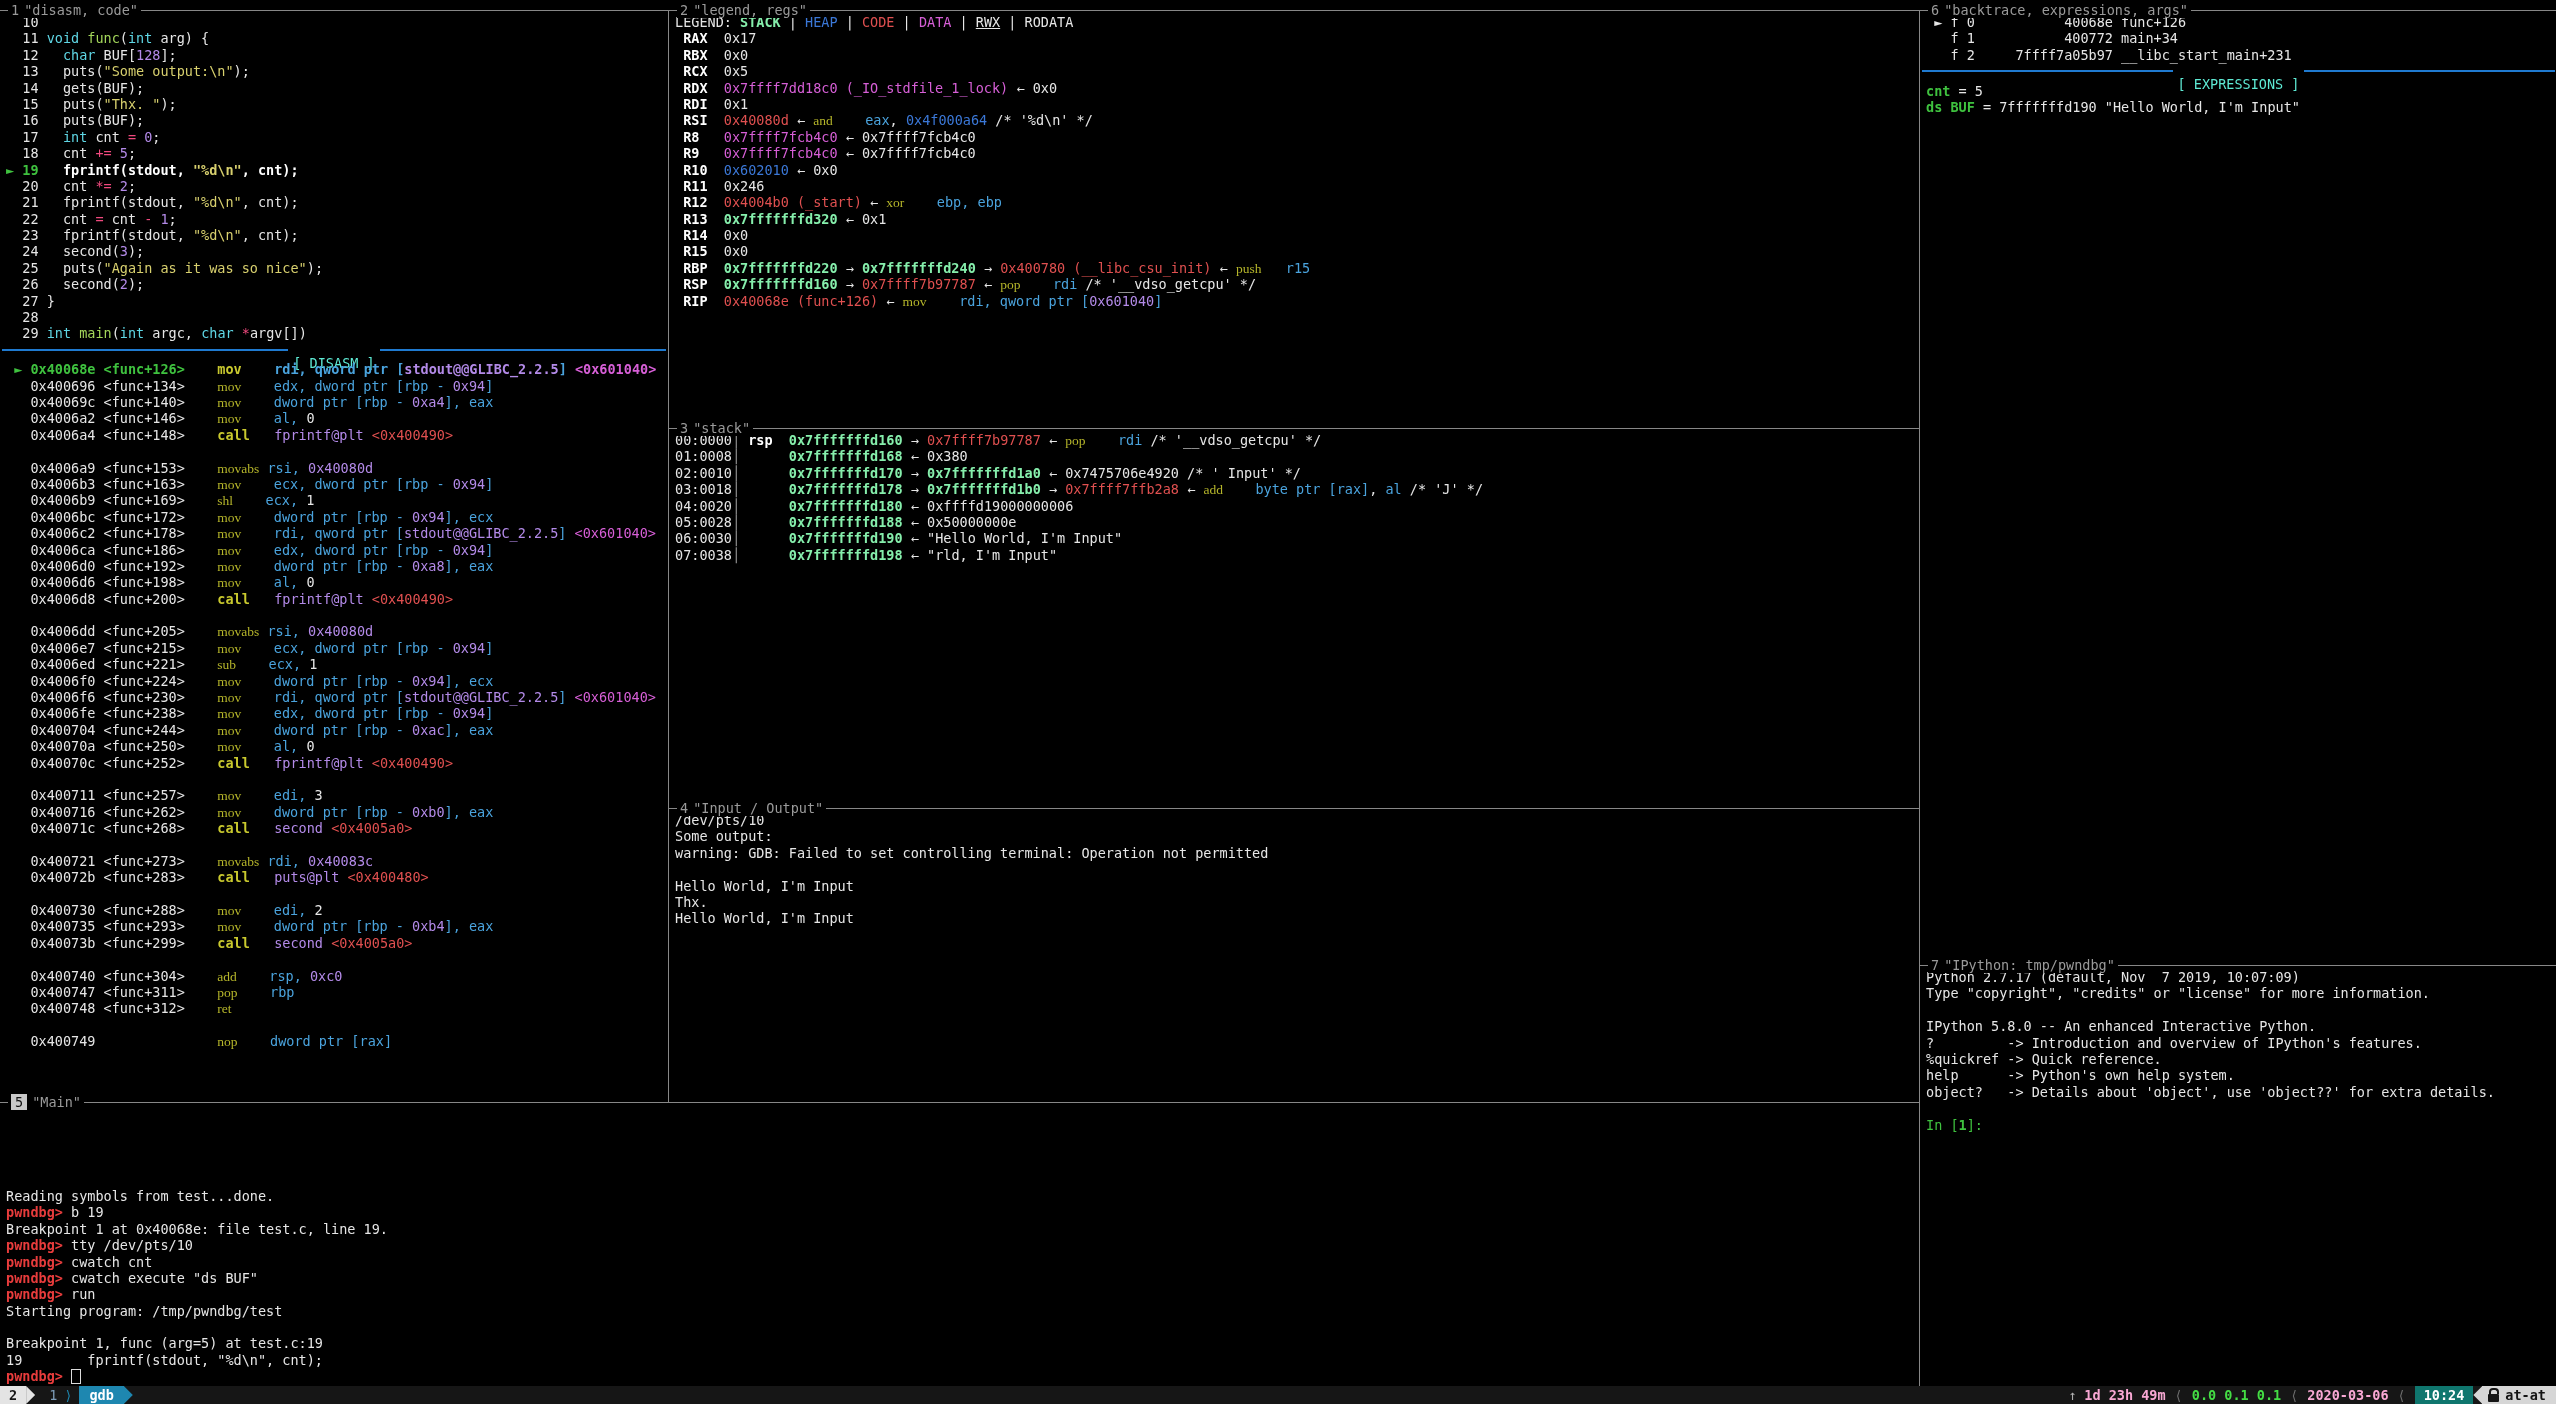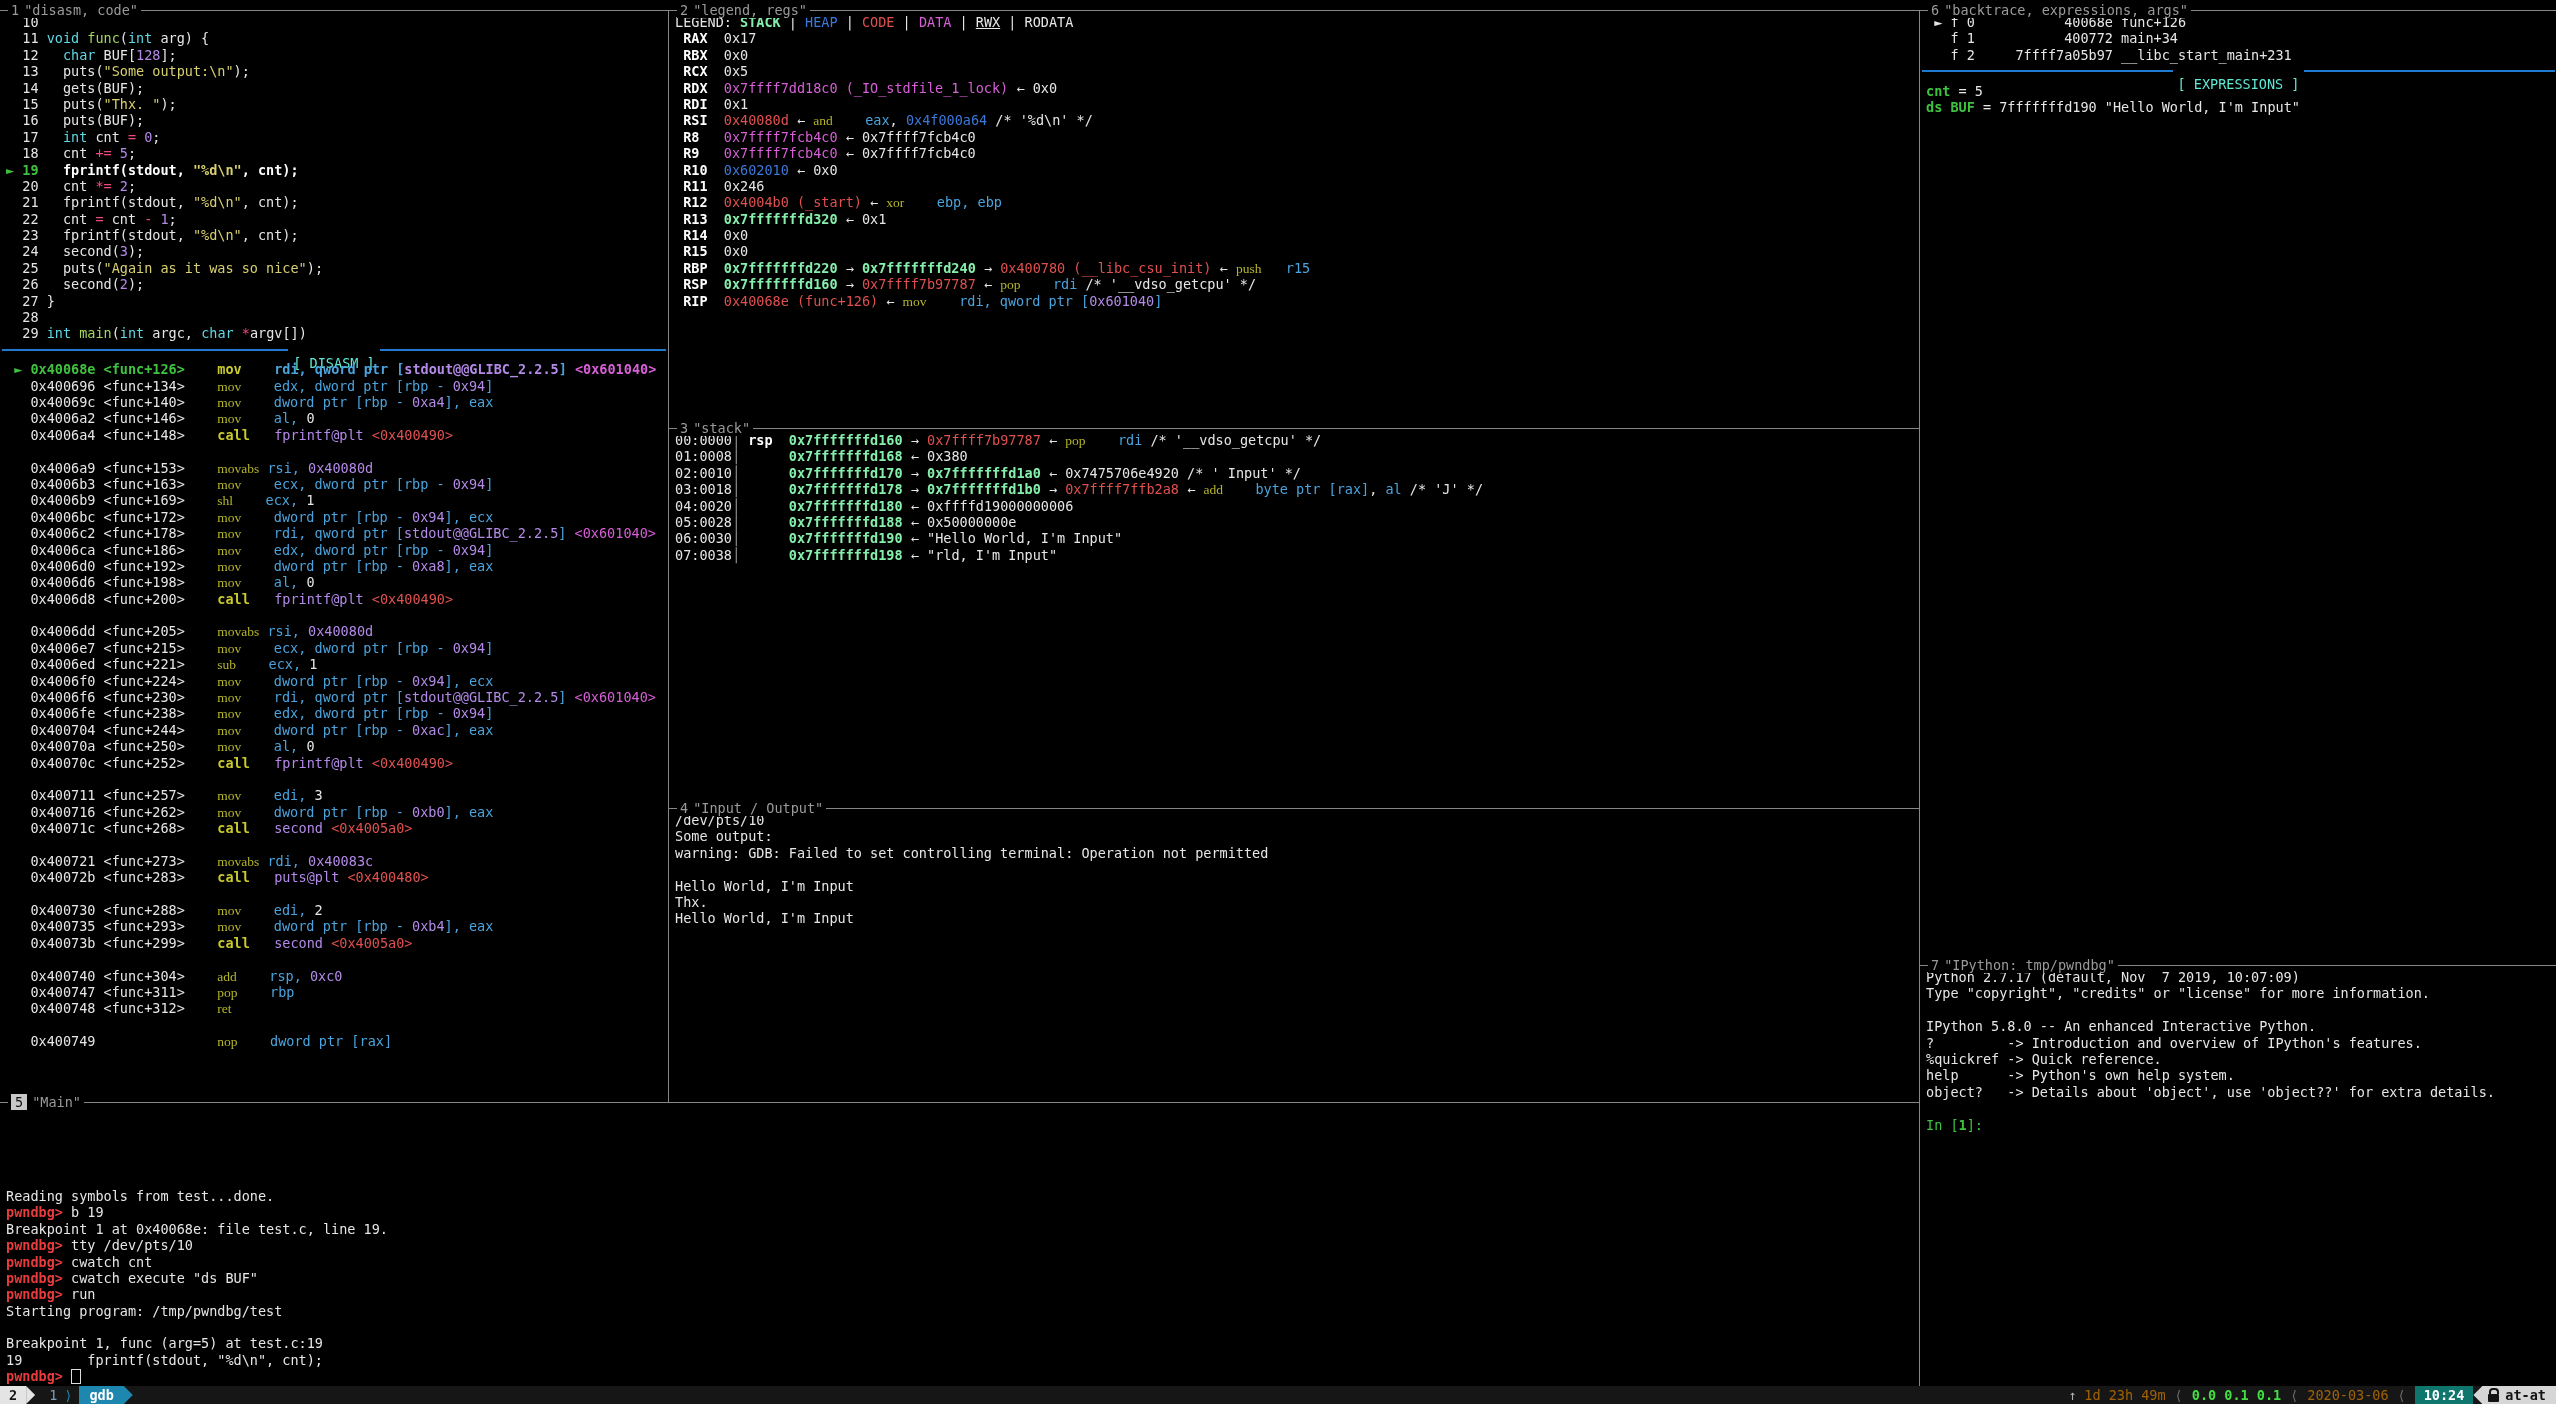--- a/index.html
+++ b/index.html
@@ -58,21 +58,21 @@
   .pl{width:9px;height:18px;}
   .pl-r{clip-path:polygon(0 0,100% 50%,0 100%);}
   .pl-l{clip-path:polygon(100% 0,0 50%,100% 100%);}
   .sess-arrow{background:#e4e4e4;}
   .sb-win{color:#7d9cb8;margin:0 7px 0 14px;}
   .sb-chev{color:#1e87b0;margin-right:7px;}
   .sb-winname{background:#1e87b0;color:#fff;font-weight:bold;padding:0 10px;height:18px;line-height:18px;}
   .win-arrow{background:#1e87b0;}
   .sb-right{margin-left:auto;display:flex;align-items:center;height:18px;}
   .sb-up{color:#b0b0b0;margin-right:8px;}
-  .sb-dim{color:#a16207;}
+  .sb-dim{color:#f9a8d4;font-weight:bold;}
   .sb-sep{color:#6e6e6e;margin:0 9px;}
   .sb-load{color:#44dd44;font-weight:bold;}
   .sb-time{color:#fff;font-weight:bold;background:#0f766e;padding:0 9px;height:18px;line-height:18px;}
   .host-arrow{background:#d6d6d6;}
   .sb-host{background:#d6d6d6;color:#141414;font-weight:bold;padding:0 10px 0 6px;height:18px;display:flex;align-items:center;}
   .lock{display:inline-flex;flex-direction:column;align-items:center;margin-right:6px;}
   .shackle{width:6px;height:4px;border:2px solid #141414;border-bottom:none;border-radius:4px 4px 0 0;}
   .lockbody{width:11px;height:8px;background:#141414;border-radius:1px;}
 </style>
 </head>

